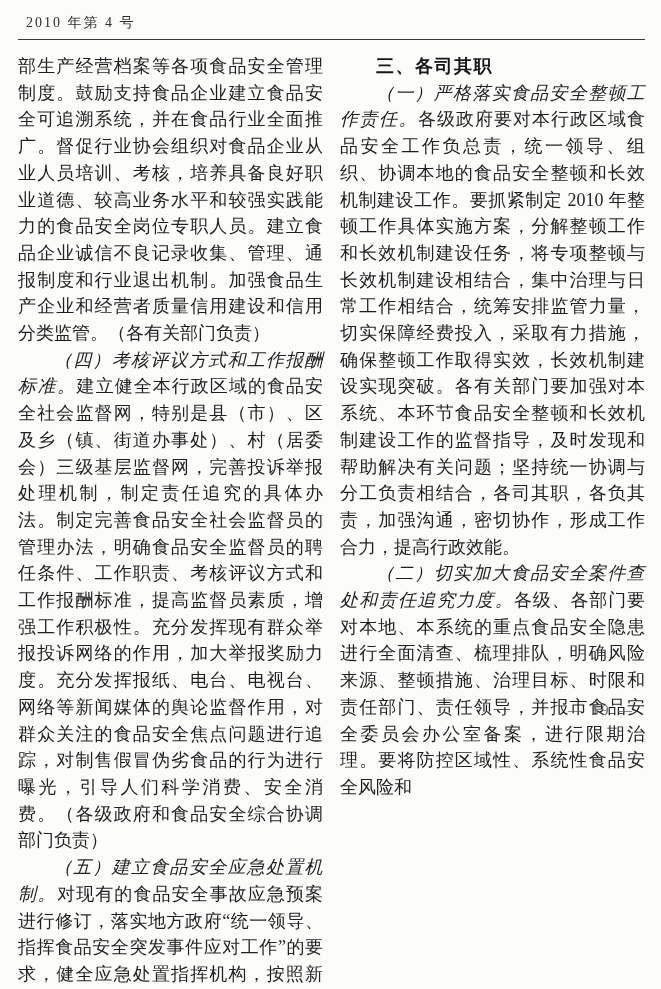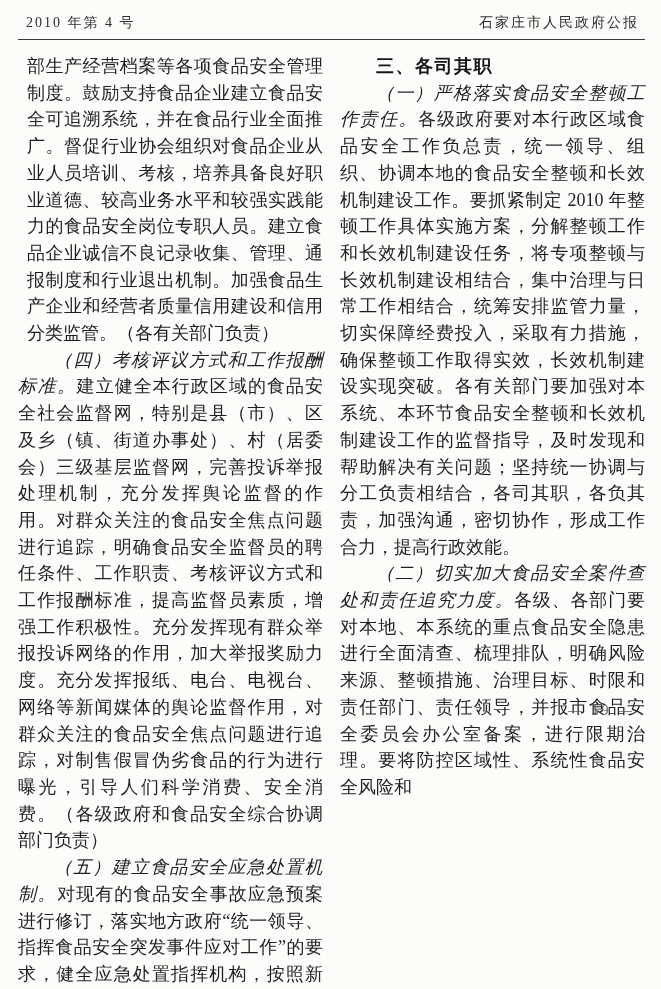--- a/index.html
+++ b/index.html
@@ -40,21 +40,21 @@
     gap: 17px;
   }
   .col {
     width: 305px;
     font-size: 18px;
     line-height: 26.7px;
     text-align: justify;
     color: #1f1f1f;
   }
   .col p { margin: 0; text-indent: 2em; }
-  .col p.cont { text-indent: 0; margin-left: 9px; }
+  .col p.cont { text-indent: 0; }
   .kai {
     font-style: italic;
     letter-spacing: 0.5px;
   }
   .sec-heading {
     font-family: "Liberation Sans", "DejaVu Sans", sans-serif;
     font-weight: 700;
     font-size: 18px;
     letter-spacing: 1.5px;
     text-indent: 2em;
@@ -72,29 +72,28 @@
     color: #5c5c5c;
   }
 </style>
 </head>
 <body>
 
 <div class="page">
 
   <div class="running-head">
     <span>2010 年第 4 号</span>
-    <span>石家庄市人民政府公报</span>
   </div>
   <hr class="head-rule">
 
   <div class="columns">
 
     <div class="col">
       <p class="cont"><span>部生产经营档案等各项食品安全管理制度。鼓励支持食品企业建立食品安全可追溯系统，并在食品行业全面推广。督促行业协会组织对食品企业从业人员培训、考核，培养具备良好职业道德、较高业务水平和较强实践能力的食品安全岗位专职人员。建立食品企业诚信不良记录收集、管理、通报制度和行业退出机制。加强食品生产企业和经营者质量信用建设和信用分类监管。（各有关部门负责）</span></p>
-      <p><span class="kai">（四）考核评议方式和工作报酬标准。</span><span>建立健全本行政区域的食品安全社会监督网，特别是县（市）、区及乡（镇、街道办事处）、村（居委会）三级基层监督网，完善投诉举报处理机制，充分发挥舆论监督的作用。对群众关注的食品安全焦点问题进行追踪，明确食品安全监督员的聘任条件、工作职责、考核评议方式和工作报酬标准，提高监督员素质，增强工作积极性。充分发挥现有群众举报投诉网络的作用，加大举报奖励力度。充分发挥报纸、电台、电视台、网络等新闻媒体的舆论监督作用，对群众关注的食品安全焦点问题进行追踪，对制售假冒伪劣食品的行为进行曝光，引导人们科学消费、安全消费。（各级政府和食品安全综合协调部门负责）</span></p>
+      <p><span class="kai">（四）考核评议方式和工作报酬标准。</span><span>建立健全本行政区域的食品安全社会监督网，特别是县（市）、区及乡（镇、街道办事处）、村（居委会）三级基层监督网，完善投诉举报处理机制，制定责任追究的具体办法。制定完善食品安全社会监督员的管理办法，明确食品安全监督员的聘任条件、工作职责、考核评议方式和工作报酬标准，提高监督员素质，增强工作积极性。充分发挥现有群众举报投诉网络的作用，加大举报奖励力度。充分发挥报纸、电台、电视台、网络等新闻媒体的舆论监督作用，对群众关注的食品安全焦点问题进行追踪，对制售假冒伪劣食品的行为进行曝光，引导人们科学消费、安全消费。（各级政府和食品安全综合协调部门负责）</span></p>
       <p><span class="kai">（五）建立食品安全应急处置机制。</span><span>对现有的食品安全事故应急预案进行修订，落实地方政府“统一领导、指挥食品安全突发事件应对工作”的要求，健全应急处置指挥机构，按照新的职责划分，进一步加强和规范事故的报告和调查处理工作。有关监管部门要指导、督促食品生产经营企业，特别是大中型企业制定本单位的食品安全事</span></p>
     </div>
 
     <div class="col">
       <p class="sec-heading">三、各司其职</p>
       <p><span class="kai">（一）严格落实食品安全整顿工作责任。</span><span>各级政府要对本行政区域食品安全工作负总责，统一领导、组织、协调本地的食品安全整顿和长效机制建设工作。要抓紧制定 2010 年整顿工作具体实施方案，分解整顿工作和长效机制建设任务，将专项整顿与长效机制建设相结合，集中治理与日常工作相结合，统筹安排监管力量，切实保障经费投入，采取有力措施，确保整顿工作取得实效，长效机制建设实现突破。各有关部门要加强对本系统、本环节食品安全整顿和长效机制建设工作的监督指导，及时发现和帮助解决有关问题；坚持统一协调与分工负责相结合，各司其职，各负其责，加强沟通，密切协作，形成工作合力，提高行政效能。</span></p>
       <p><span class="kai">（二）切实加大食品安全案件查处和责任追究力度。</span><span>各级、各部门要对本地、本系统的重点食品安全隐患进行全面清查、梳理排队，明确风险来源、整顿措施、治理目标、时限和责任部门、责任领导，并报市食品安全委员会办公室备案，进行限期治理。要将防控区域性、系统性食品安全风险和</span></p>
     </div>
 
   </div>

